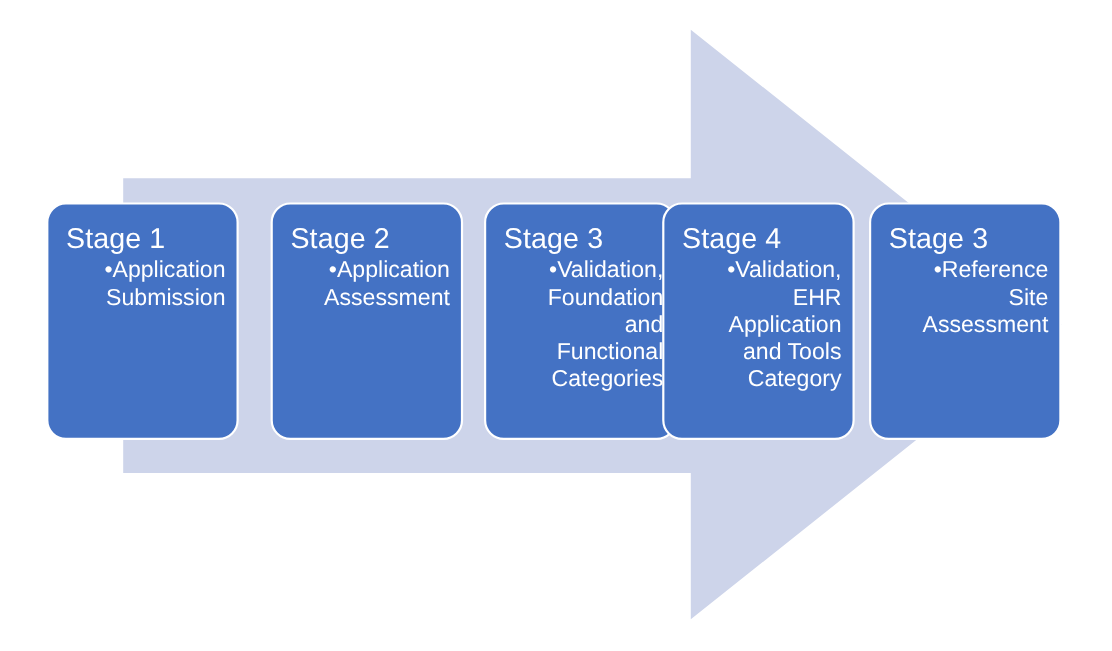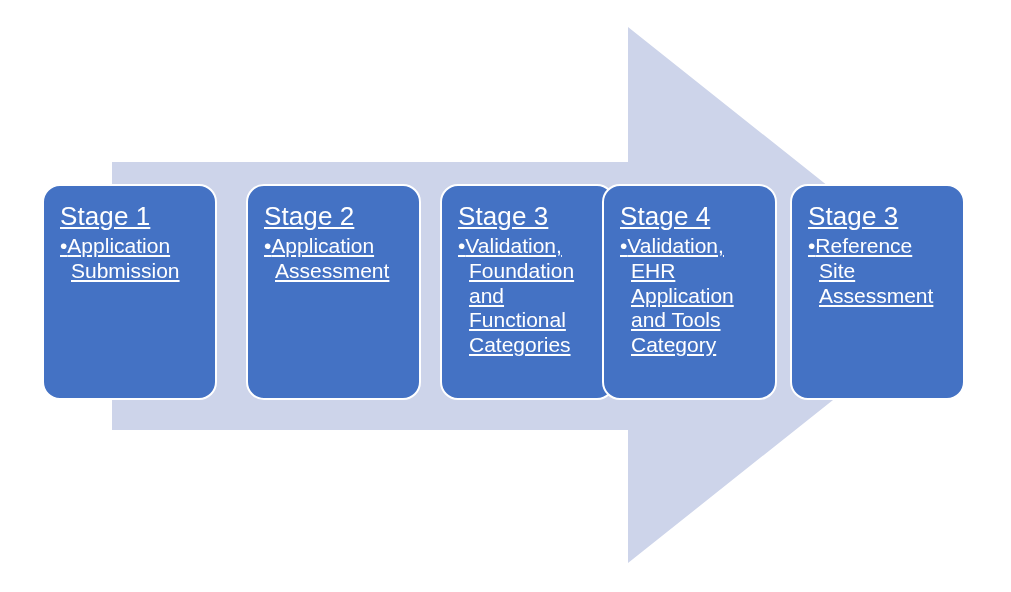--- a/index.html
+++ b/index.html
@@ -30,33 +30,33 @@
     top: 184px;
     width: 175px;
     height: 216px;
     box-sizing: border-box;
     border-radius: 18px;
     background: #4472C4;
     border: 2px solid #ffffff;
     padding: 16px 10px 10px 16px;
     color: #ffffff;
     overflow: hidden;
-    text-decoration: underline;
   }
   .stage-title {
     font-size: 26px;
     line-height: 1.08;
     letter-spacing: 0.1px;
     margin: 0 0 4px 0;
     white-space: nowrap;
   }
   .stage-list {
     margin: 0;
     padding: 0;
     list-style: none;
+    text-align: right;
   }
   .stage-list li {
     font-size: 21px;
     line-height: 1.18;
     padding-left: 11px;
     text-indent: -11px;
     margin: 0;
   }
   .bullet {
     font-size: 21px;

